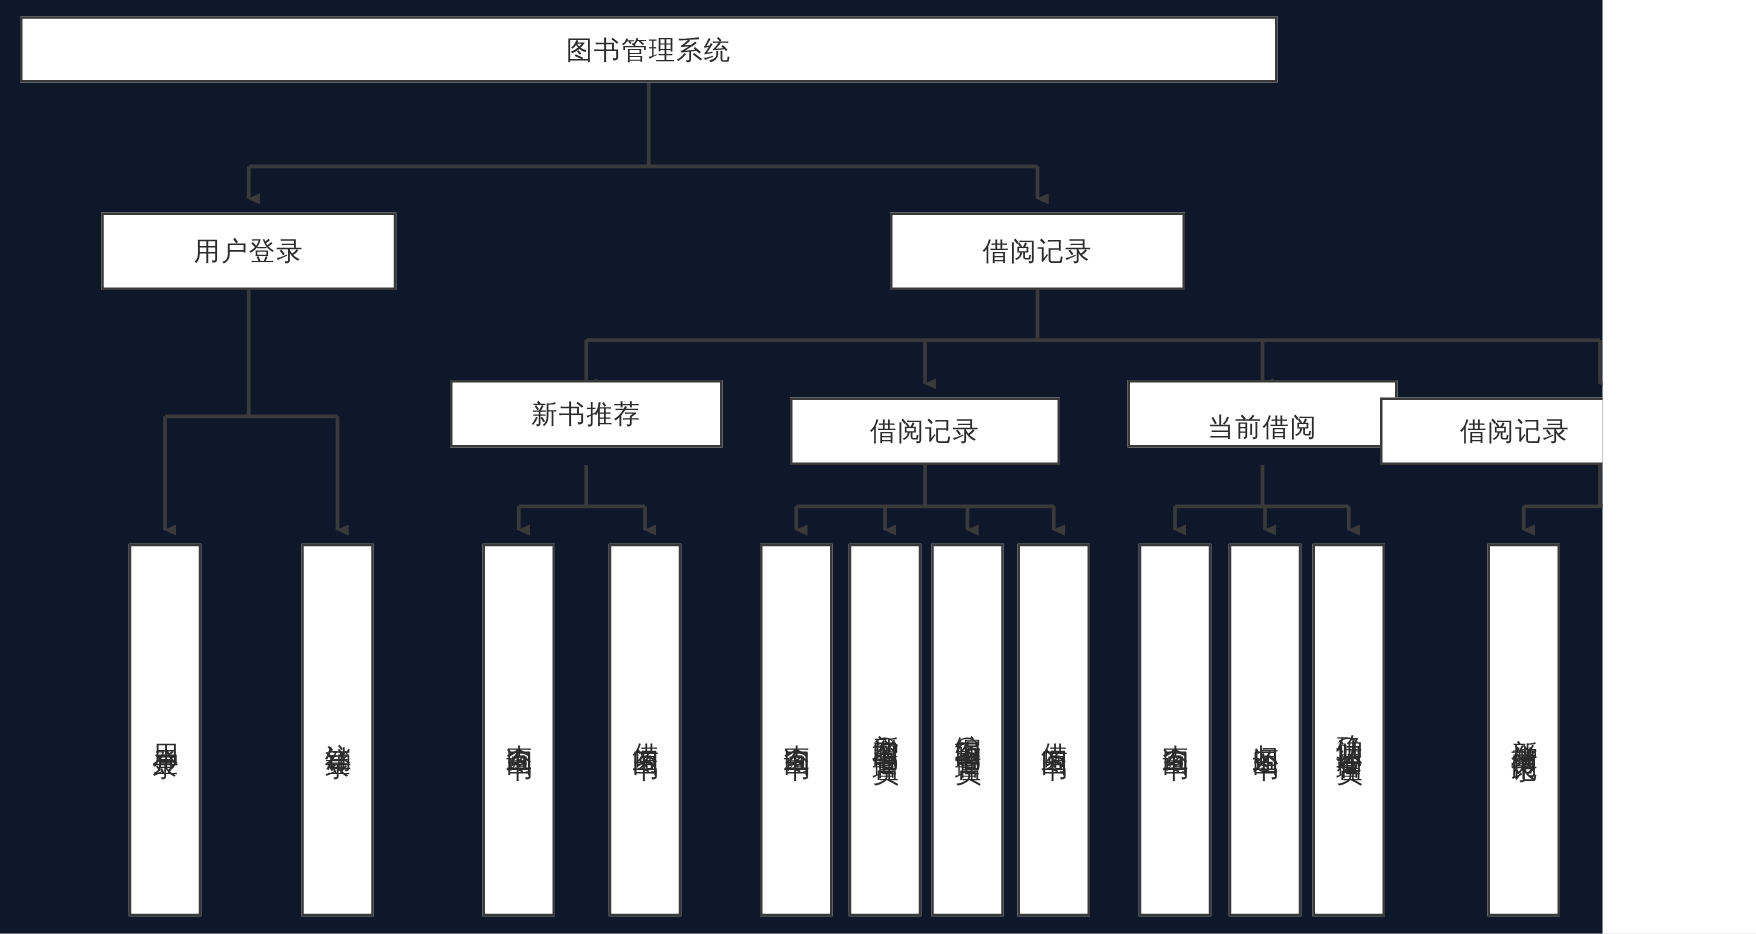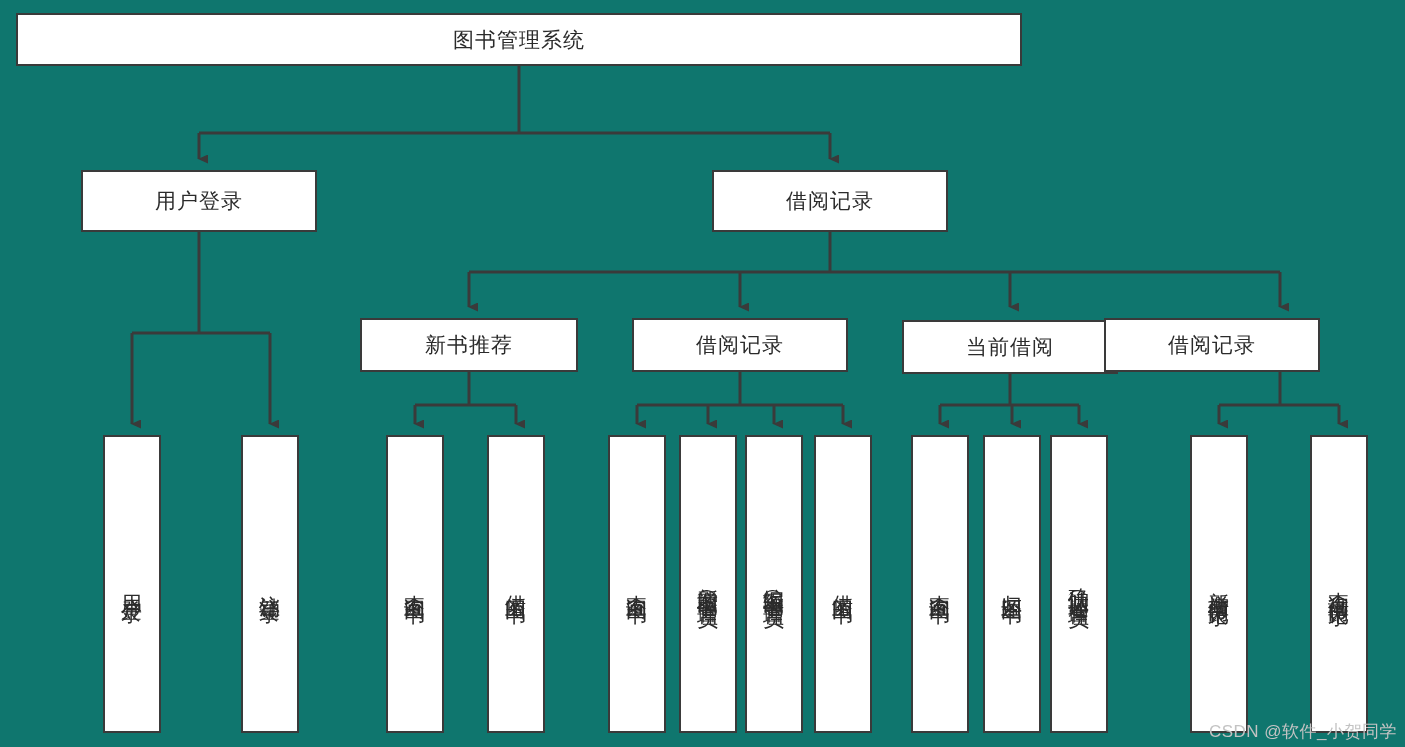--- a/index.html
+++ b/index.html
@@ -5,23 +5,23 @@
   html, body {
     margin: 0;
     padding: 0;
     background: #ffffff;
   }
   body {
     font-family: "Liberation Sans", "DejaVu Sans", sans-serif;
   }
   #diagram-root {
     position: relative;
-    width: 1405px;
+    width: 1282px;
     height: 747px;
-    background: #0f766e;
+    background: #0f172a;
     overflow: hidden;
   }
   svg#connector-layer {
     position: absolute;
     left: 0;
     top: 0;
     width: 1405px;
     height: 747px;
   }
   .node-box {
@@ -117,27 +117,27 @@
   <div id="node-layer">
       <div class="node-box horizontal" style="left: 16px; top: 13px; width: 1006px; height: 53px;">
         <span class="node-label">图书管理系统</span>
       </div>
       <div class="node-box horizontal" style="left: 81px; top: 170px; width: 236px; height: 62px;">
         <span class="node-label">用户登录</span>
       </div>
       <div class="node-box horizontal" style="left: 712px; top: 170px; width: 236px; height: 62px;">
         <span class="node-label">借阅记录</span>
       </div>
-      <div class="node-box horizontal" style="left: 360px; top: 318px; width: 218px; height: 54px;">
+      <div class="node-box horizontal" style="left: 360px; top: 304px; width: 218px; height: 54px;">
         <span class="node-label">新书推荐</span>
       </div>
       <div class="node-box horizontal" style="left: 632px; top: 318px; width: 216px; height: 54px;">
         <span class="node-label">借阅记录</span>
       </div>
-      <div class="node-box horizontal" style="left: 902px; top: 320px; width: 216px; height: 54px;">
+      <div class="node-box horizontal" style="left: 902px; top: 304px; width: 216px; height: 54px; align-items: flex-end;">
         <span class="node-label">当前借阅</span>
       </div>
       <div class="node-box horizontal" style="left: 1104px; top: 318px; width: 216px; height: 54px;">
         <span class="node-label">借阅记录</span>
       </div>
       <div class="node-box vertical" style="left: 103px; top: 435px; width: 58px; height: 298px;">
         <span class="node-label">用户登录</span>
       </div>
       <div class="node-box vertical" style="left: 241px; top: 435px; width: 58px; height: 298px;">
         <span class="node-label">注销登录</span>
@@ -170,14 +170,13 @@
         <span class="node-label">确认归还（管理员）</span>
       </div>
       <div class="node-box vertical" style="left: 1190px; top: 435px; width: 58px; height: 298px;">
         <span class="node-label">新增借阅记录</span>
       </div>
       <div class="node-box vertical" style="left: 1310px; top: 435px; width: 58px; height: 298px;">
         <span class="node-label">查询借阅记录</span>
       </div>
     </div>
 
-  <div id="watermark">CSDN @软件_小贺同学</div>
 </div>
 
 </body></html>

